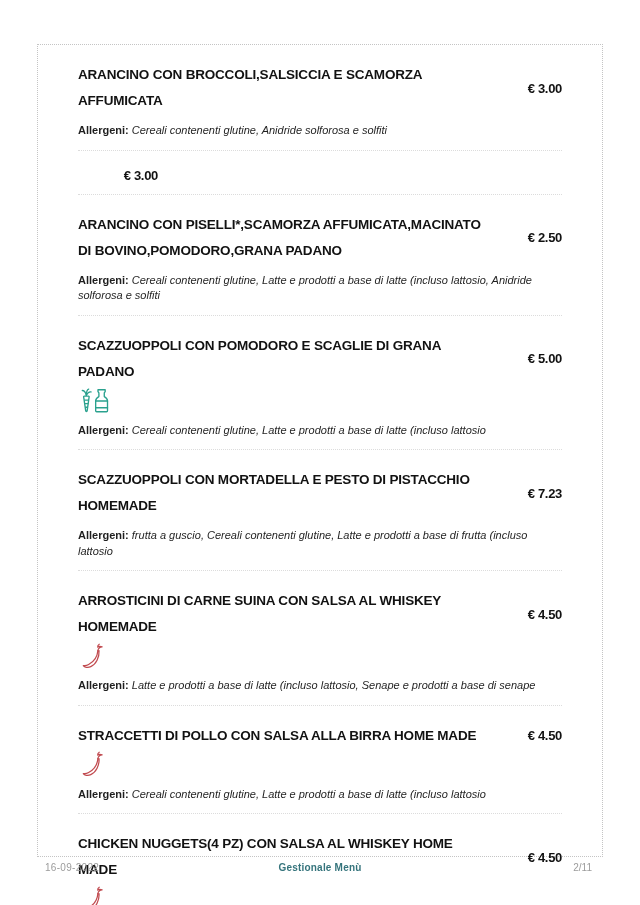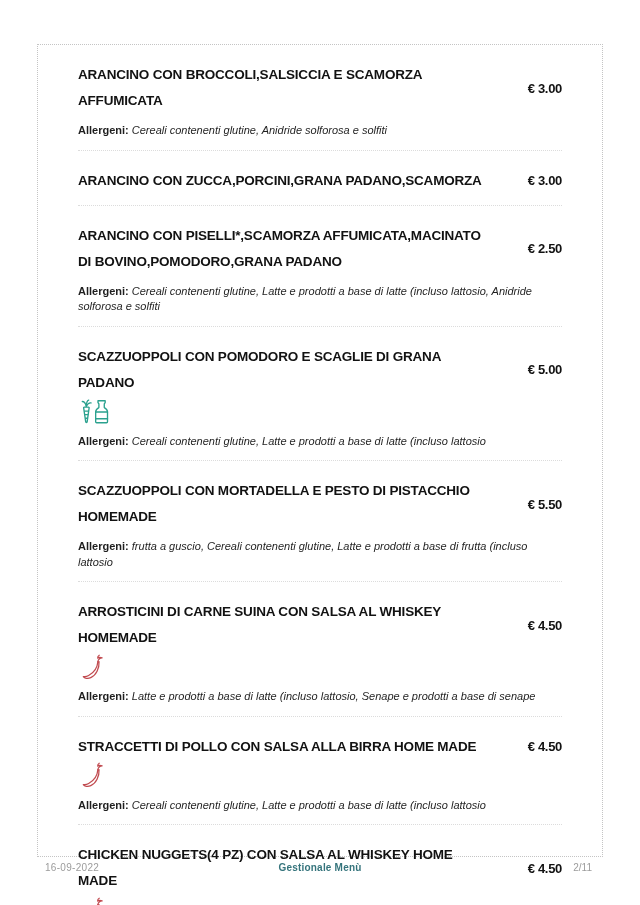--- a/index.html
+++ b/index.html
@@ -41,21 +41,20 @@
       <div class="item-header">
         <div class="item-title">ARANCINO CON BROCCOLI,SALSICCIA E SCAMORZA AFFUMICATA</div>
         <div class="item-price">€ 3.00</div>
       </div>
       <p class="allergens"><span class="lbl">Allergeni:</span> <span class="txt">Cereali contenenti glutine, Anidride solforosa e solfiti</span></p>
       <div class="separator"></div>
     </div>
 
     <div class="menu-item">
       <div class="item-header">
-        <div class="item-title">ARANCINO CON ZUCCA,PORCINI,GRANA PADANO,SCAMORZA</div>
         <div class="item-price">€ 3.00</div>
       </div>
       <div class="separator"></div>
     </div>
 
     <div class="menu-item">
       <div class="item-header">
         <div class="item-title">ARANCINO CON PISELLI*,SCAMORZA AFFUMICATA,MACINATO DI BOVINO,POMODORO,GRANA PADANO</div>
         <div class="item-price">€ 2.50</div>
       </div>
@@ -81,21 +80,21 @@
           </svg>
         </span>
       </div>
       <p class="allergens"><span class="lbl">Allergeni:</span> <span class="txt">Cereali contenenti glutine, Latte e prodotti a base di latte (incluso lattosio</span></p>
       <div class="separator"></div>
     </div>
 
     <div class="menu-item">
       <div class="item-header">
         <div class="item-title">SCAZZUOPPOLI CON MORTADELLA E PESTO DI PISTACCHIO HOMEMADE</div>
-        <div class="item-price">€ 5.50</div>
+        <div class="item-price">€ 7.23</div>
       </div>
       <p class="allergens"><span class="lbl">Allergeni:</span> <span class="txt">frutta a guscio, Cereali contenenti glutine, Latte e prodotti a base di frutta (incluso lattosio</span></p>
       <div class="separator"></div>
     </div>
 
     <div class="menu-item">
       <div class="item-header">
         <div class="item-title">ARROSTICINI DI CARNE SUINA CON SALSA AL WHISKEY HOMEMADE</div>
         <div class="item-price">€ 4.50</div>
       </div>

